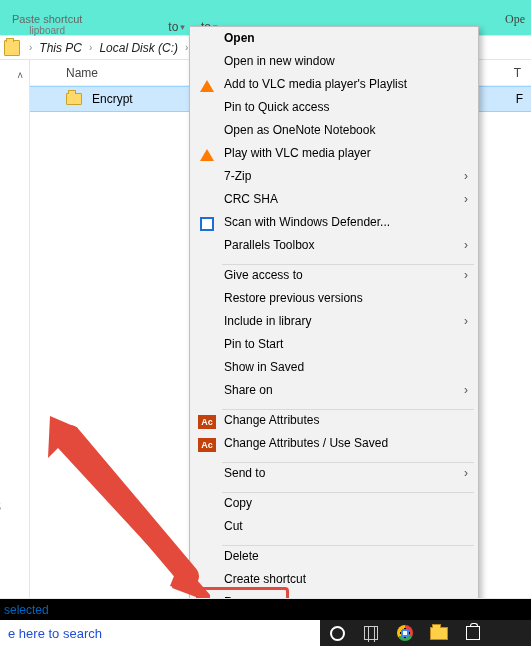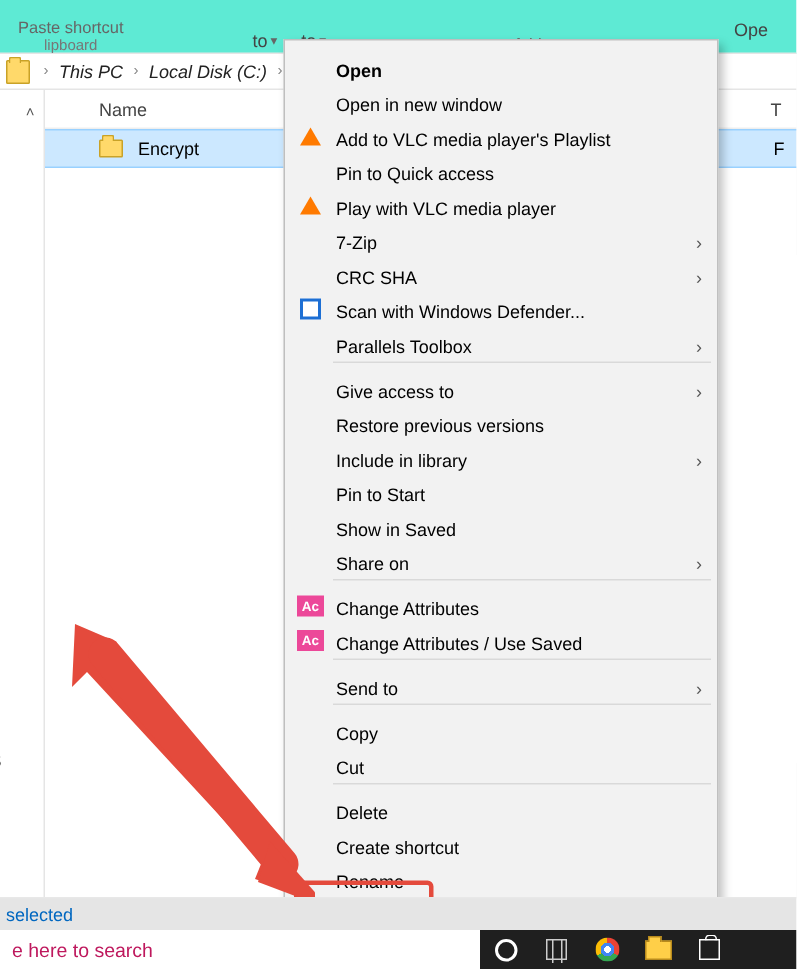--- a/index.html
+++ b/index.html
@@ -8,21 +8,21 @@
 
   
   .ribbon-row {
     height: 36px; border-bottom: 1px solid #e5e5e5; display: flex; align-items: center;
     padding: 0 0 0 4px; position: relative; background: #5eead4;
   }
   .ribbon-group { display: flex; flex-direction: column; align-items:center; justify-content:flex-end; height:36px; padding:0 8px; color:#666; font-size:11px; }
   .ribbon-group .drop { display:flex; align-items:center; gap:2px; color:#444; font-size:12px; margin-bottom:2px;}
   .ribbon-label { font-size:10px; color:#777; }
   .ribbon-spacer { flex:1; }
-  .ribbon-right { color:#444; font-size:12px; padding:4px 19px 0 0;}
+  .ribbon-right { color:#444; font-size:12px; padding:4px 6px 0 0;font-family:Liberation Serif, serif;}
   .chev { font-size:9px; color:#666; }
 
   
   .crumb-bar {
     height: 24px; display:flex; align-items:center; padding:0 4px;
     border-bottom:1px solid #e5e5e5; background:#fff; font-size:12px; color:#222;
   }
   .crumb-sep { color:#888; padding:0 5px; font-size:10px; }
   .crumb-item { padding:1px 2px; cursor:default;font-style:italic; }
   .crumb-icon { width:16px; height:16px; background:#ffd96a; border:1px solid #c9a227; border-radius:1px; margin-right:4px; position:relative; }
@@ -57,52 +57,52 @@
   .file-icon:before{content:"";position:absolute;top:-4px;left:1px;width:6px;height:3px;background:#ffd96a;border:1px solid #c9a227;border-bottom:none;border-radius:1px 1px 0 0;}
 
   
   .ctx {
     position:absolute; left:189px; top:26px; width:290px;
     background:#f2f2f2; border:1px solid #bfbfbf;
     box-shadow:3px 3px 6px rgba(0,0,0,0.25);
     padding:4px 2px;
   }
   .ctx-item {
-    display:flex; align-items:flex-end; height:23px; padding:0 20px 0 32px;
+    display:flex; align-items:flex-start; height:23px; padding:0 20px 0 32px;
     position:relative; font-size:12px; color:#000; cursor:default;
   }
   .ctx-item.bold { font-weight:600; }
   .ctx-item .sub { position:absolute; right:8px; font-size:12px; color:#555; }
   .ctx-sep { height:1px; margin:3px 2px 3px 30px; background:#d9d9d9; }
   .ctx-icon { position:absolute; left:6px; width:18px; height:18px; display:flex; align-items:center; justify-content:center; }
   .ic-vlc { width:0;height:0;border-left:7px solid transparent;border-right:7px solid transparent;border-bottom:12px solid #ff7a00;}
   .ic-shield { width:14px;height:14px;border:2px solid #1d6fd4;background:#fff;}
-  .ic-ac { width:18px;height:14px;background:#ec4899;color:#fff;font-size:9px;line-height:14px;text-align:center;font-weight:bold;}
+  .ic-ac { width:18px;height:14px;background:#c2410c;color:#fff;font-size:9px;line-height:14px;text-align:center;font-weight:bold;}
 
   
   .hl-box { position:absolute; border:3px solid #e44a3c; border-radius:4px; pointer-events:none; }
 
   
   .arrow-svg { position:absolute; left:30px; top:406px; pointer-events:none; }
 
   
   .status {
     position:absolute; left:0; bottom:26px; height:22px; width:100%;
     display:flex; align-items:center; padding-left:4px; color:#0067c0;
-    background:#e5e5e5; border-top:1px solid #e8e8e8; font-size:12px;text-align:center;
+    background:#000000; border-top:1px solid #e8e8e8; font-size:12px;text-align:center;
   }
 
   
   .taskbar {
     position:absolute; left:0; bottom:0; height:26px; width:100%;
     background:#1f1f1f; display:flex; align-items:center; color:#ccc;
   }
   .search-box {
     flex:0 0 320px; height:26px; background:#fff; display:flex; align-items:center;
-    padding-left:8px; color:#be185d; font-size:13px;
+    padding-left:8px; color:#1d4ed8; font-size:13px;
   }
   .tb-icon { width:34px; height:26px; display:flex; align-items:center; justify-content:center; }
   .tb-circle { width:15px;height:15px;border:2px solid #fff;border-radius:50%; }
   .tb-task { width:14px;height:14px;border:1px solid #ccc; position:relative;}
   .tb-task:before{content:"";position:absolute;left:3px;top:-1px;height:16px;width:1px;background:#ccc;}
   .tb-task:after{content:"";position:absolute;left:9px;top:-1px;height:16px;width:1px;background:#ccc;}
   .tb-chrome { width:16px;height:16px;border-radius:50%;background:radial-gradient(circle at 50% 50%,#fff 0 20%,#4285f4 20% 40%,#000 40% 41%, transparent 41%),conic-gradient(#ea4335 0 120deg,#34a853 120deg 240deg,#fbbc05 240deg 360deg);}
   .tb-folder { width:18px;height:13px;background:#ffcf48;border:1px solid #b88a1c;position:relative;}
   .tb-folder:before{content:"";position:absolute;top:-4px;left:1px;width:7px;height:3px;background:#ffcf48;border:1px solid #b88a1c;border-bottom:none;}
   .tb-store { width:14px;height:14px;border:1px solid #fff;position:relative;}
@@ -182,20 +182,23 @@
   <div class="ctx-item">
       <span class="ctx-icon">
         <span class="ic-vlc"></span>
       </span>
       <span>Add to VLC media player's Playlist</span>
     </div>
   <div class="ctx-item">
       <span>Pin to Quick access</span>
     </div>
   <div class="ctx-item">
+      <span>Open as OneNote Notebook</span>
+    </div>
+  <div class="ctx-item">
       <span class="ctx-icon">
         <span class="ic-vlc"></span>
       </span>
       <span>Play with VLC media player</span>
     </div>
   <div class="ctx-item">
       <span>7-Zip</span>
       <span class="sub">›</span>
     </div>
   <div class="ctx-item">

